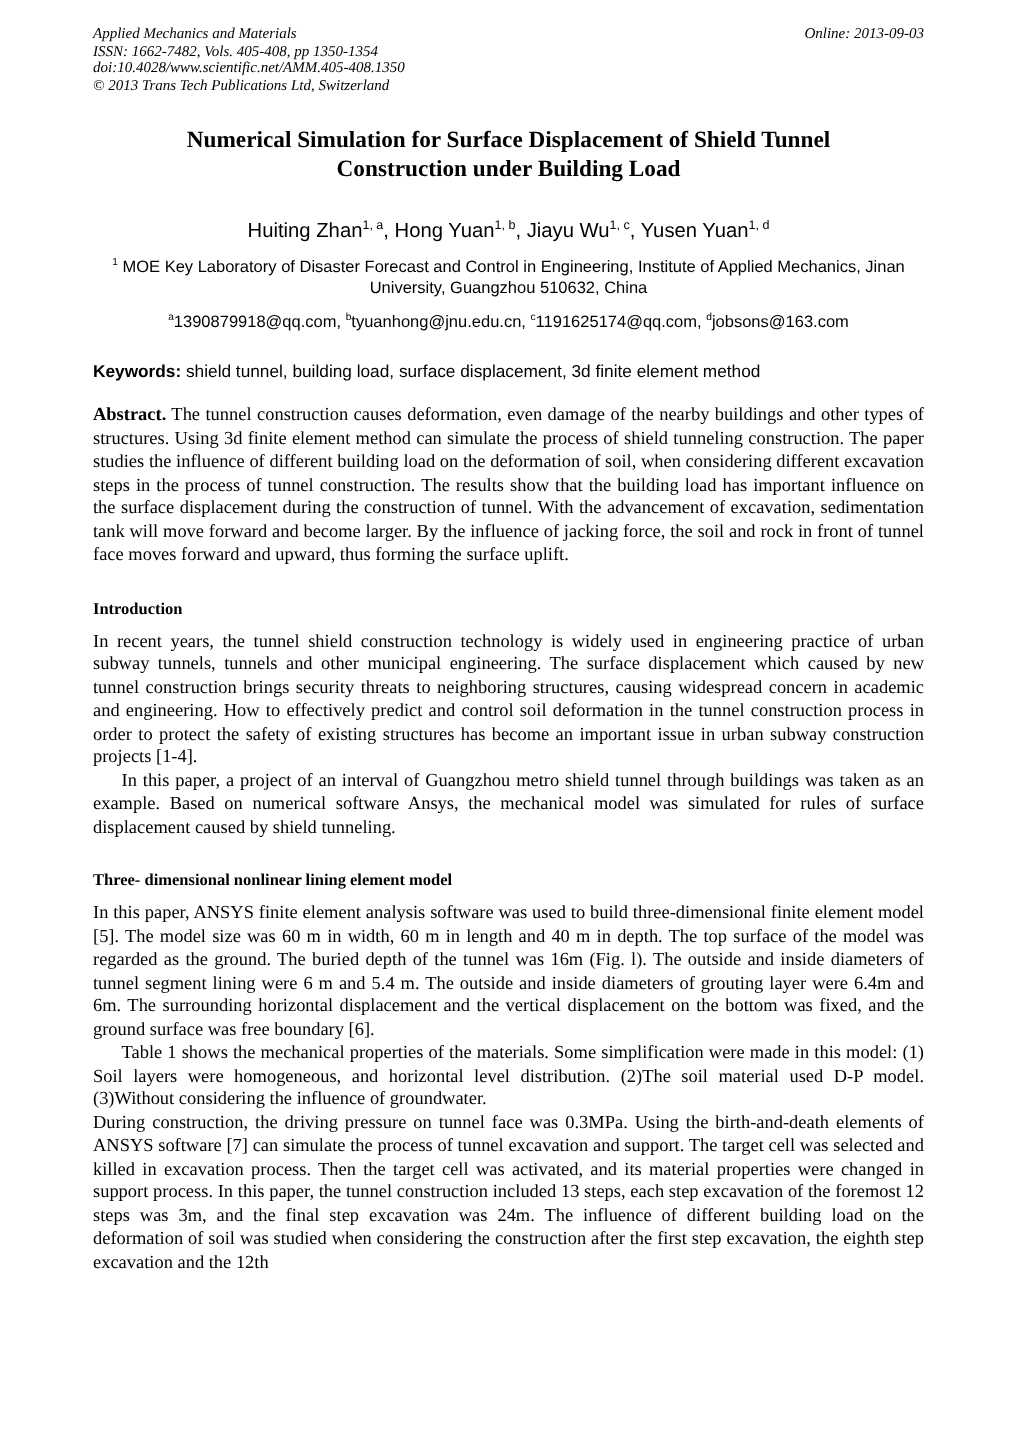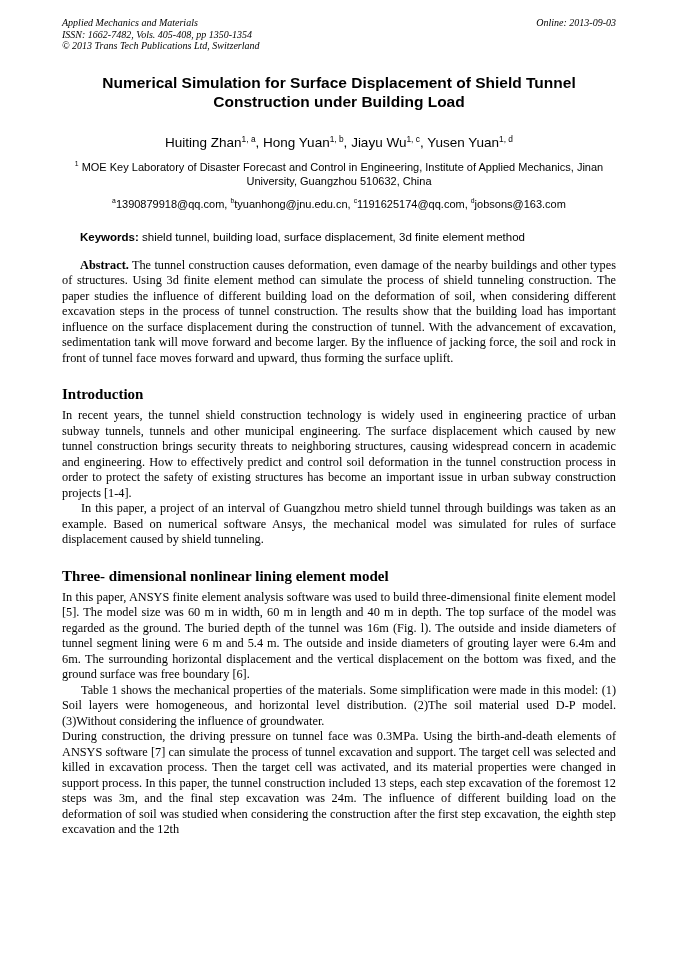--- a/index.html
+++ b/index.html
@@ -25,21 +25,21 @@
     line-height: 11.5px;
     font-family: "Liberation Serif", serif;
   }
   .meta-row {
     display: flex;
     justify-content: space-between;
   }
   
   .title {
     margin: 21px 0 0 0;
-    font-family: Liberation Sans, sans-serif;
+    font-family: Liberation Serif, serif;
     font-size: 15.5px;
     font-weight: bold;
     text-align: center;
     line-height: 19px;
   }
   .title .block { display: block; }
   
   .authors {
     margin-top: 23px;
     font-family: "Liberation Sans", sans-serif;
@@ -69,51 +69,52 @@
     line-height: 14px;
   }
   
   .keywords {
     margin-top: 19px;
     font-family: "Liberation Sans", sans-serif;
     font-size: 11.5px;
     line-height: 14px;
     text-align: left;
   }
-  .bold { font-weight: bold; margin-left: 18px; }
+  .bold { font-weight: bold; }
   
   .body-par {
     margin: 0;
     font-family: "Liberation Serif", serif;
     font-size: 12.3px;
     line-height: 15.5px;
     text-align: justify;
   }
   .abstract { margin-top: 14px; }
   .indent { text-indent: 19px; }
   .section-heading {
     margin: 21px 0 6px 0;
     font-family: "Liberation Serif", serif;
-    font-size: 15px;
+    font-size: 11px;
     font-weight: bold;
     line-height: 15px;
     text-align: left;
   }
 </style>
 </head>
 <body>
 
 <div class="page">
 
   <header class="meta">
     <div class="meta-row">
       <span>Applied Mechanics and Materials</span>
       <span>Online: 2013-09-03</span>
     </div>
     <div>ISSN: 1662-7482, Vols. 405-408, pp 1350-1354</div>
+    <div>doi:10.4028/www.scientific.net/AMM.405-408.1350</div>
     <div>© 2013 Trans Tech Publications Ltd, Switzerland</div>
   </header>
 
   <h1 class="title">
     <span class="block">Numerical Simulation for Surface Displacement of Shield Tunnel</span>
     <span class="block">Construction under Building Load</span>
   </h1>
 
   <div class="authors">
     <span><span>Huiting Zhan</span><sup>1, a</sup><span>, </span></span><span><span>Hong Yuan</span><sup>1, b</sup><span>, </span></span><span><span>Jiayu Wu</span><sup>1, c</sup><span>, </span></span><span><span>Yusen Yuan</span><sup>1, d</sup></span>

